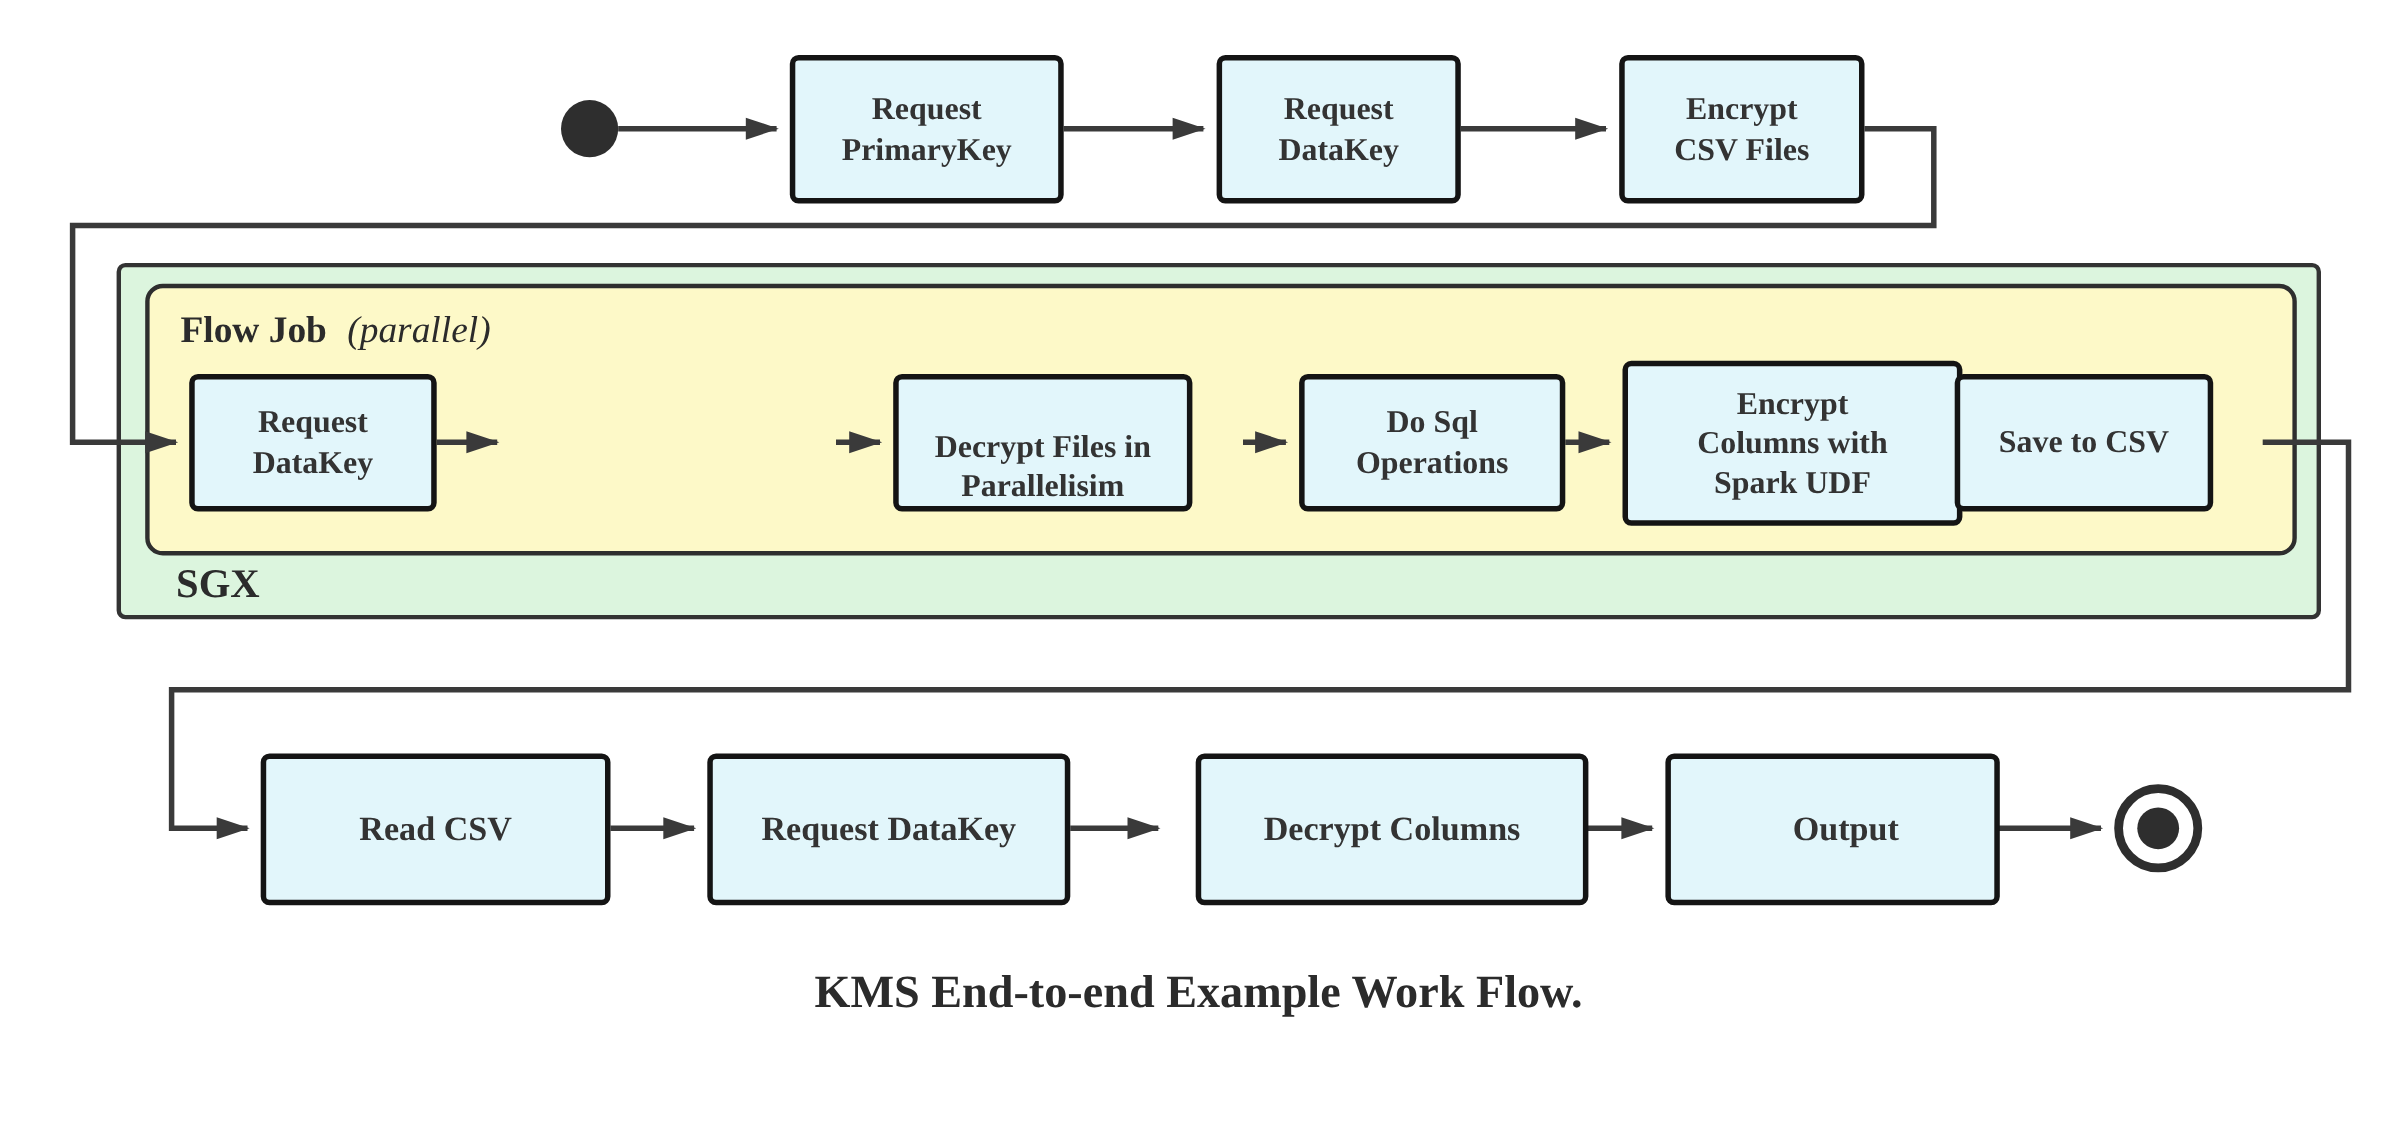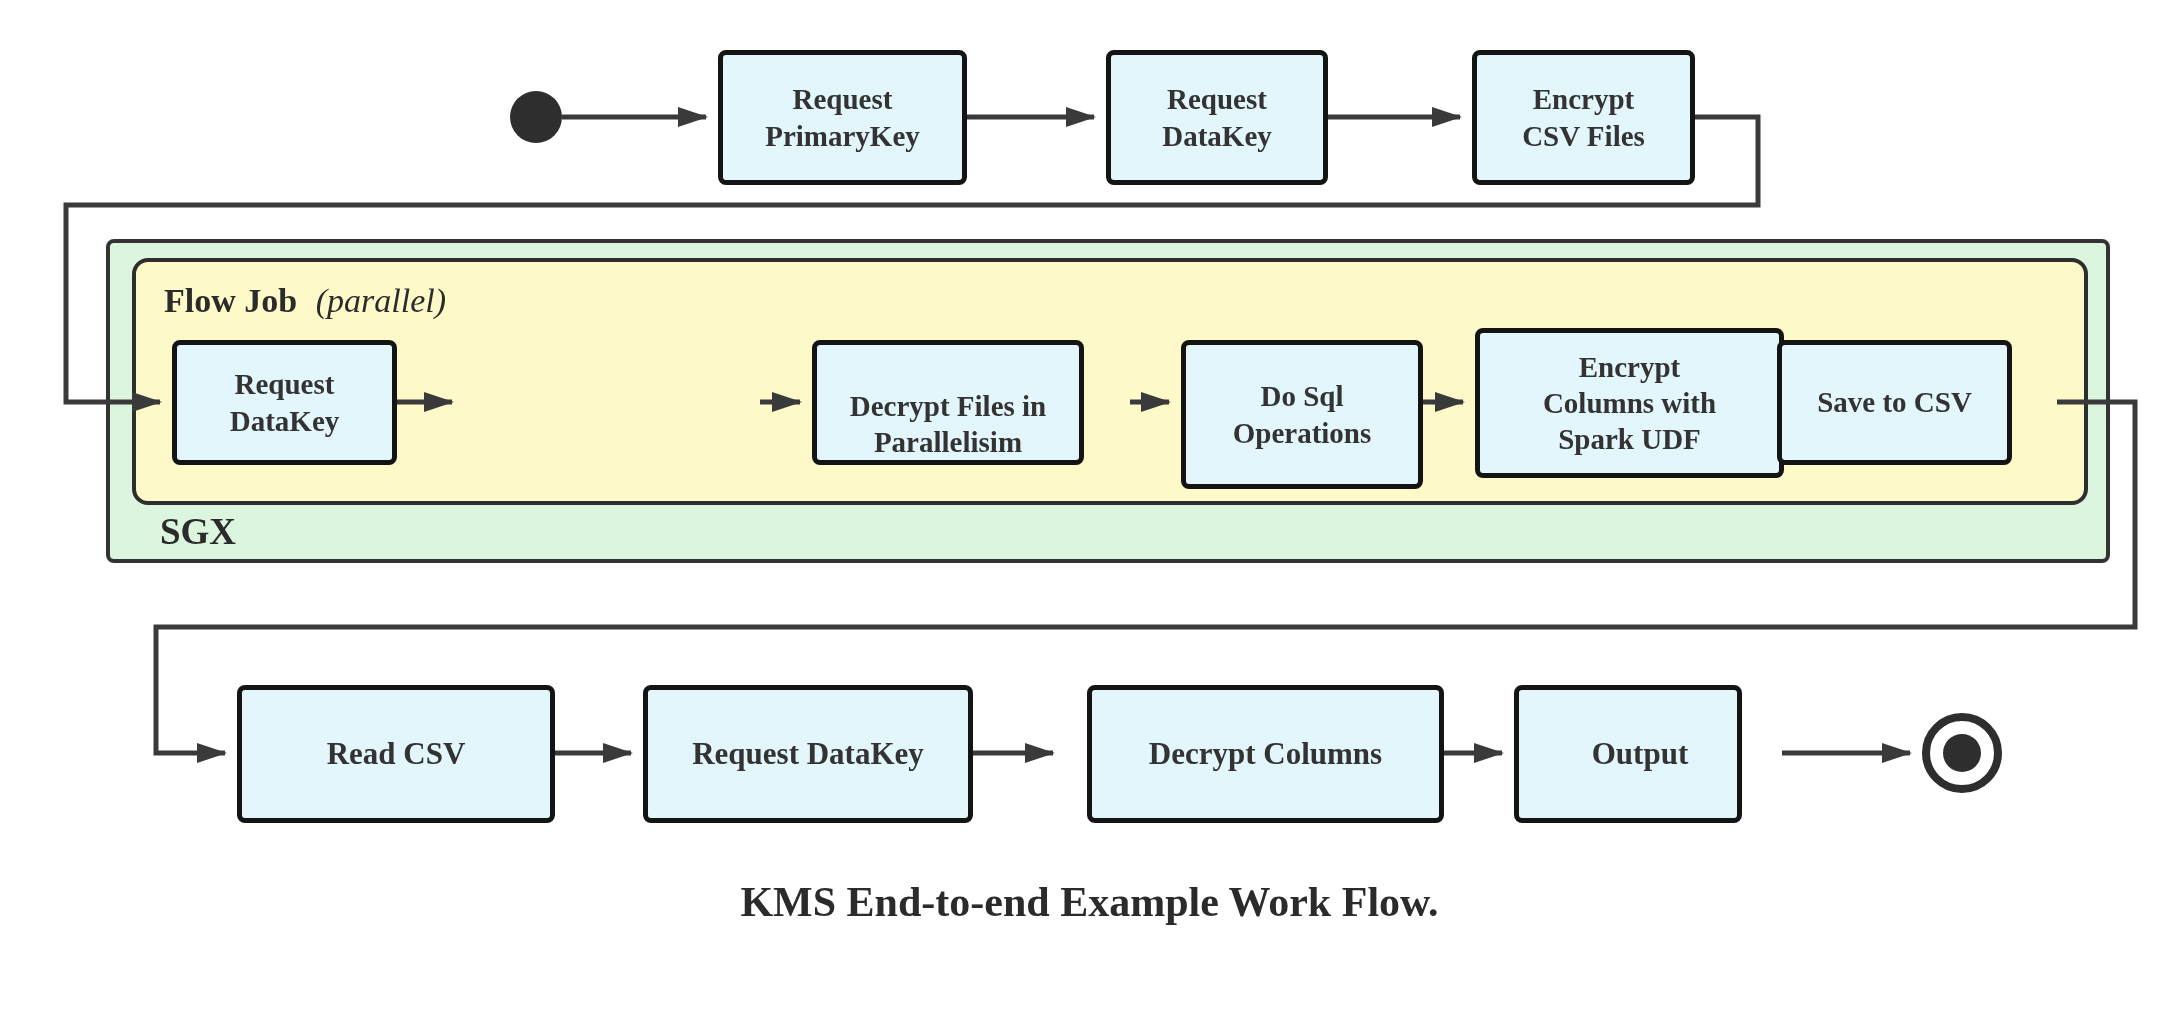--- a/index.html
+++ b/index.html
@@ -107,21 +107,21 @@
   </div>
 
   <div class="node" style="left:172px;top:340px;width:225px;height:125px;">
     <span>Request
 DataKey</span>
   </div>
   <div class="node" style="left:812px;top:340px;width:272px;height:125px;align-items:flex-end;">
     <span>Decrypt Files in
 Parallelisim</span>
   </div>
-  <div class="node" style="left:1181px;top:340px;width:242px;height:149px;">
+  <div class="node" style="left:1181px;top:340px;width:242px;height:125px;">
     <span>Do Sql
 Operations</span>
   </div>
   <div class="node" style="left:1475px;top:328px;width:309px;height:150px;">
     <span>Encrypt
 Columns with
 Spark UDF</span>
   </div>
   <div class="node" style="left:1777px;top:340px;width:235px;height:125px;justify-content:center;">
     <span>Save to CSV</span>
@@ -129,19 +129,19 @@
 
   <div class="node bottom" style="left:237px;top:685px;width:318px;height:138px;">
     <span>Read CSV</span>
   </div>
   <div class="node bottom" style="left:643px;top:685px;width:330px;height:138px;">
     <span>Request DataKey</span>
   </div>
   <div class="node bottom" style="left:1087px;top:685px;width:357px;height:138px;">
     <span>Decrypt Columns</span>
   </div>
-  <div class="node bottom" style="left:1514px;top:685px;width:228px;height:138px;padding-left:24px;">
+  <div class="node bottom" style="left:1514px;top:685px;width:304px;height:138px;padding-left:24px;">
     <span>Output</span>
   </div>
 
   <div class="caption">KMS End-to-end Example Work Flow.</div>
 
 </div>
 
 </body></html>

